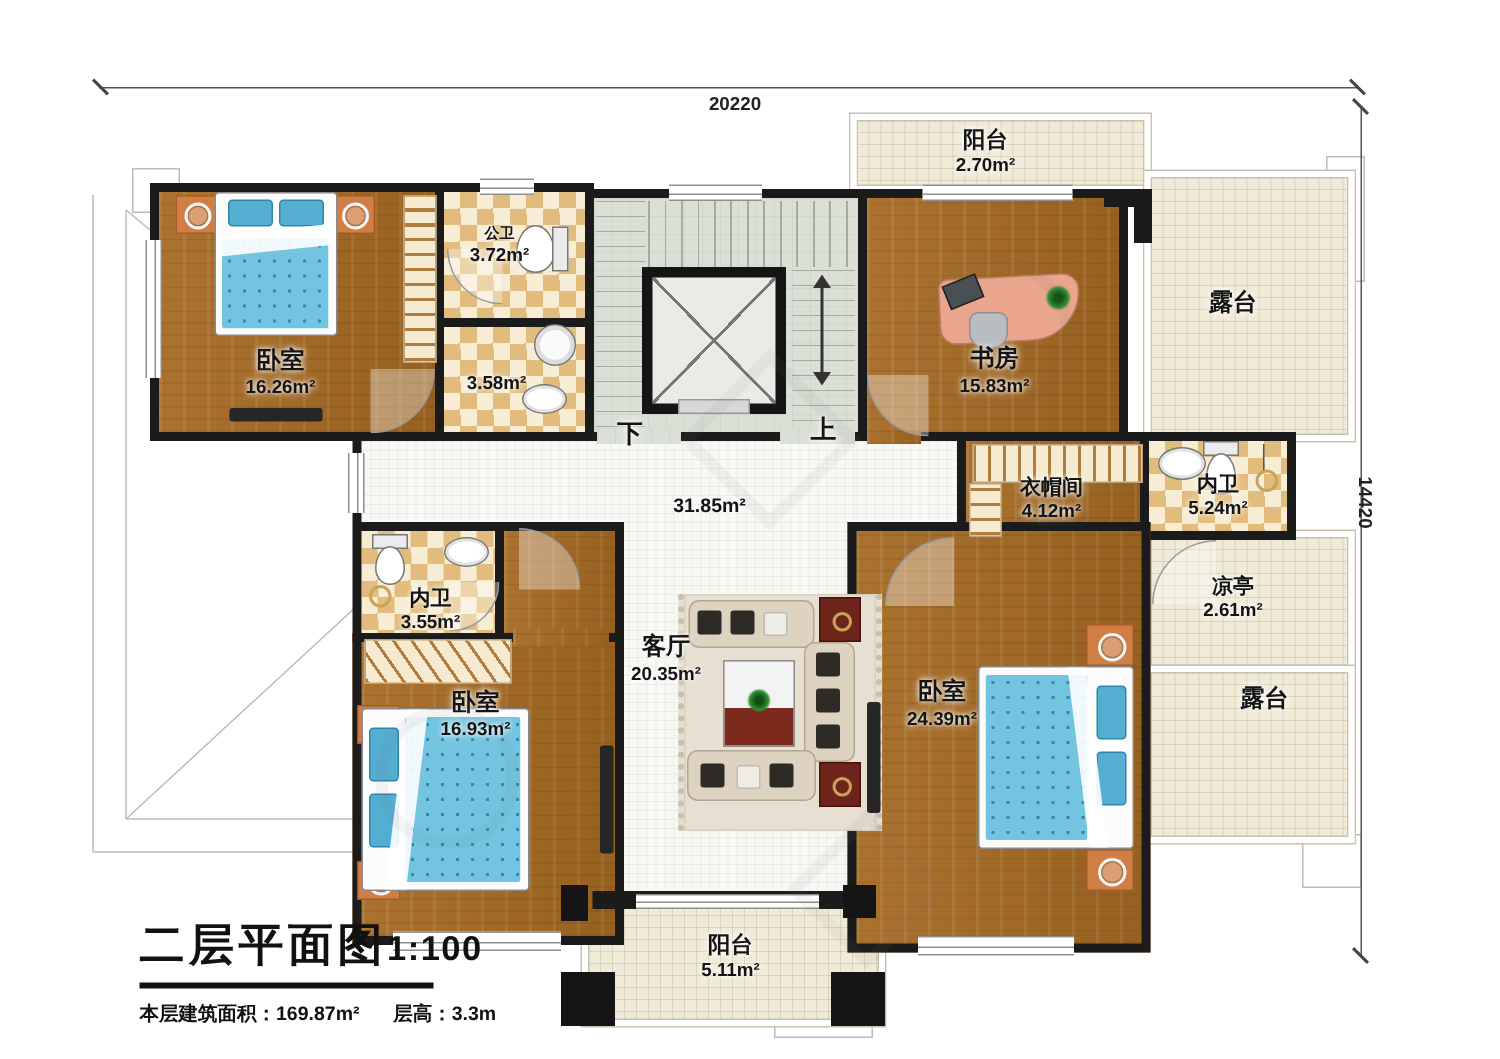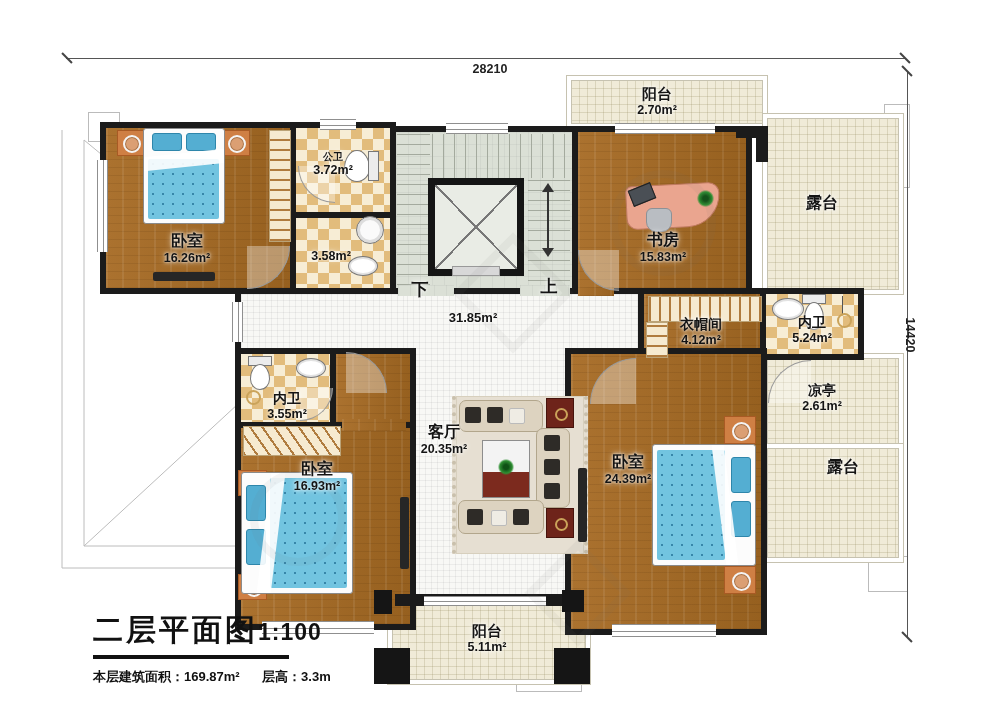--- a/index.html
+++ b/index.html
@@ -276,21 +276,21 @@
     <span class="rname" style="font-size:10px;">公卫</span>
       <span class="rarea">3.72m²</span>
     </div>
   <div class="rlabel" style="left:331px;top:256px;">
     <span class="rarea">3.58m²</span>
     </div>
   <div class="rlabel" style="left:420px;top:290px;font-size:17px;">
     <span>下</span></div>
   <div class="rlabel" style="left:549px;top:287px;font-size:17px;">
     <span>上</span></div>
-  <div class="rlabel" style="left:473px;top:318px;">
+  <div class="rlabel" style="left:473px;top:337px;">
     <span class="rarea" style="font-size:13px;">31.85m²</span>
     </div>
   <div class="rlabel" style="left:663px;top:248px;">
     <span class="rname">书房</span>
       <span class="rarea">15.83m²</span>
     </div>
   <div class="rlabel" style="left:657px;top:101px;">
     <span class="rname" style="font-size:15px;">阳台</span>
       <span class="rarea">2.70m²</span>
     </div>
@@ -329,21 +329,21 @@
       <span class="rarea">24.39m²</span>
     </div>
   <div class="rlabel" style="left:487px;top:638px;">
     <span class="rname" style="font-size:15px;">阳台</span>
       <span class="rarea">5.11m²</span>
     </div>
 
   <div class="dimline" style="left:66px;top:58px;width:840px;height:1px;"></div>
   <div class="tick" style="left:60px;top:57px;"></div>
   <div class="tick" style="left:898px;top:57px;"></div>
-  <div class="dim" style="left:455px;top:62px;width:70px;">28210</div>
+  <div class="dim" style="left:455px;top:62px;width:70px;">20220</div>
   <div class="dimline" style="left:907px;top:72px;width:1px;height:566px;"></div>
   <div class="tick" style="left:900px;top:70px;"></div>
   <div class="tick" style="left:900px;top:636px;"></div>
   <div class="dim" style="left:890px;top:328px;width:40px;transform:rotate(90deg);">14420</div>
 
   <div class="abs" style="left:93px;top:610px;z-index:7;">
     <div>
       <span class="title-main">二层平面图</span><span class="title-scale">1:100</span>
     </div>
     <div style="width:196px;height:4px;background:#111;margin-top:4px;"></div>

